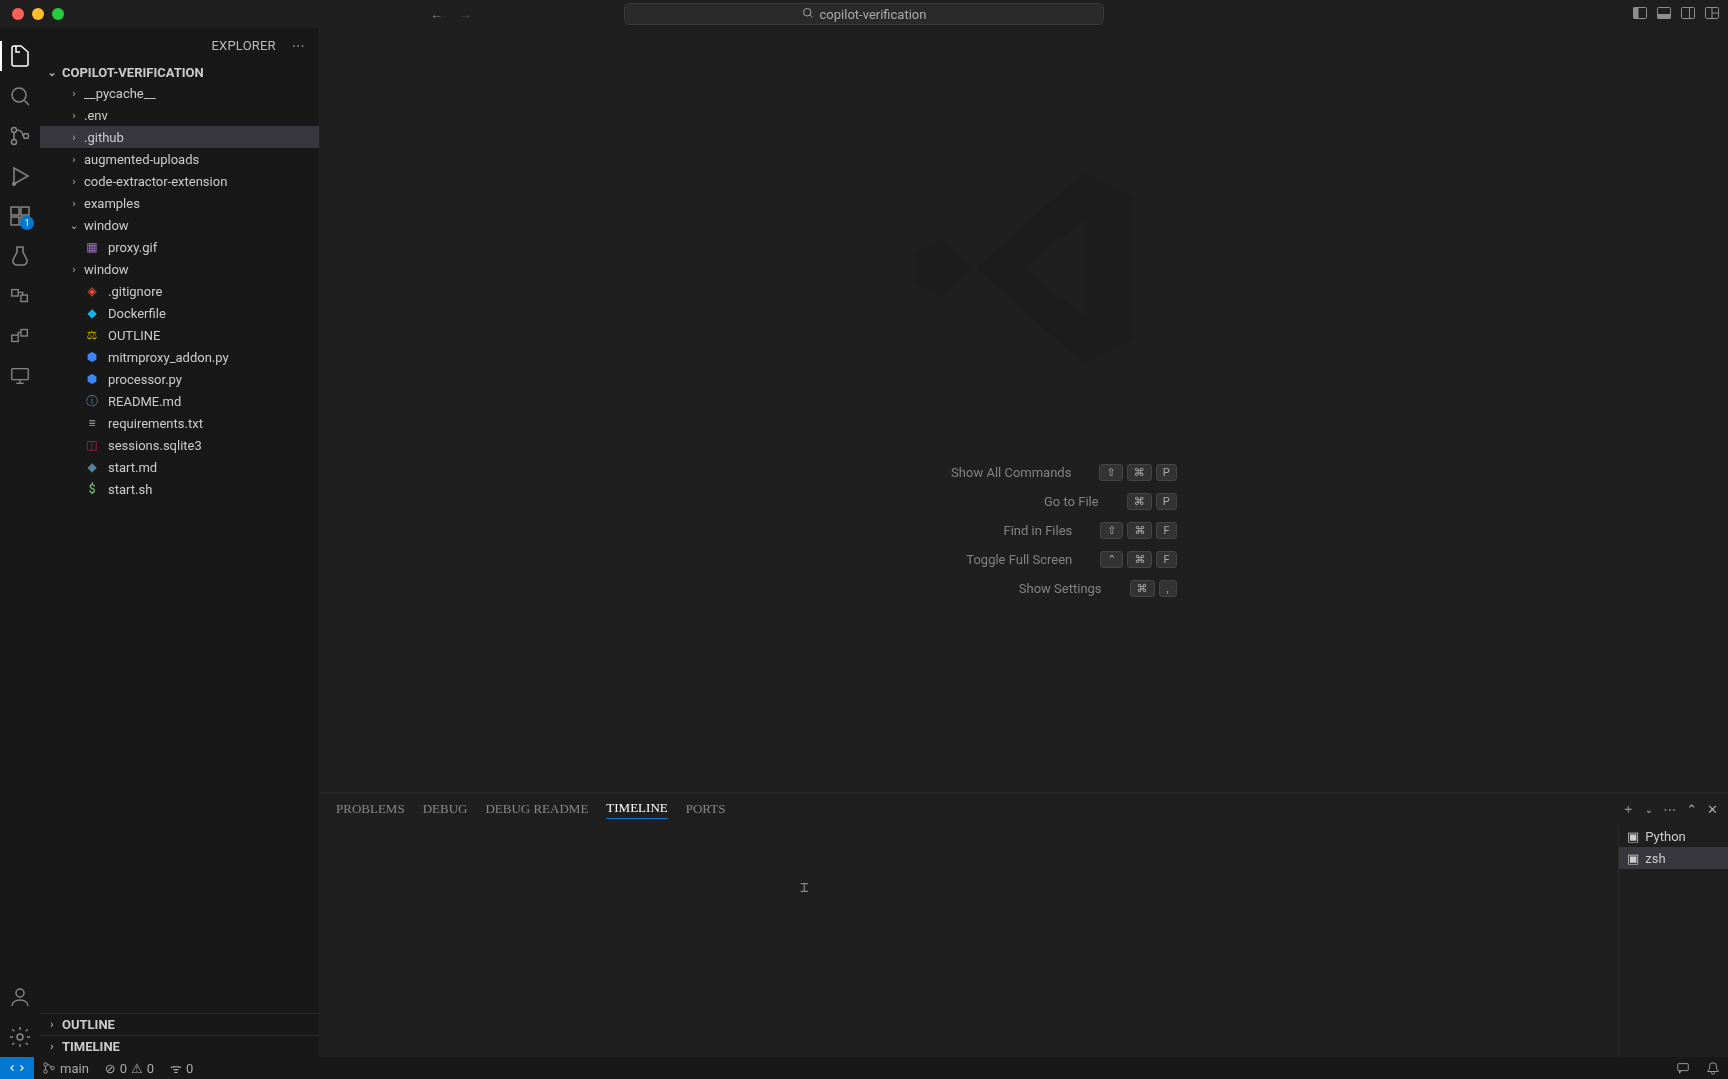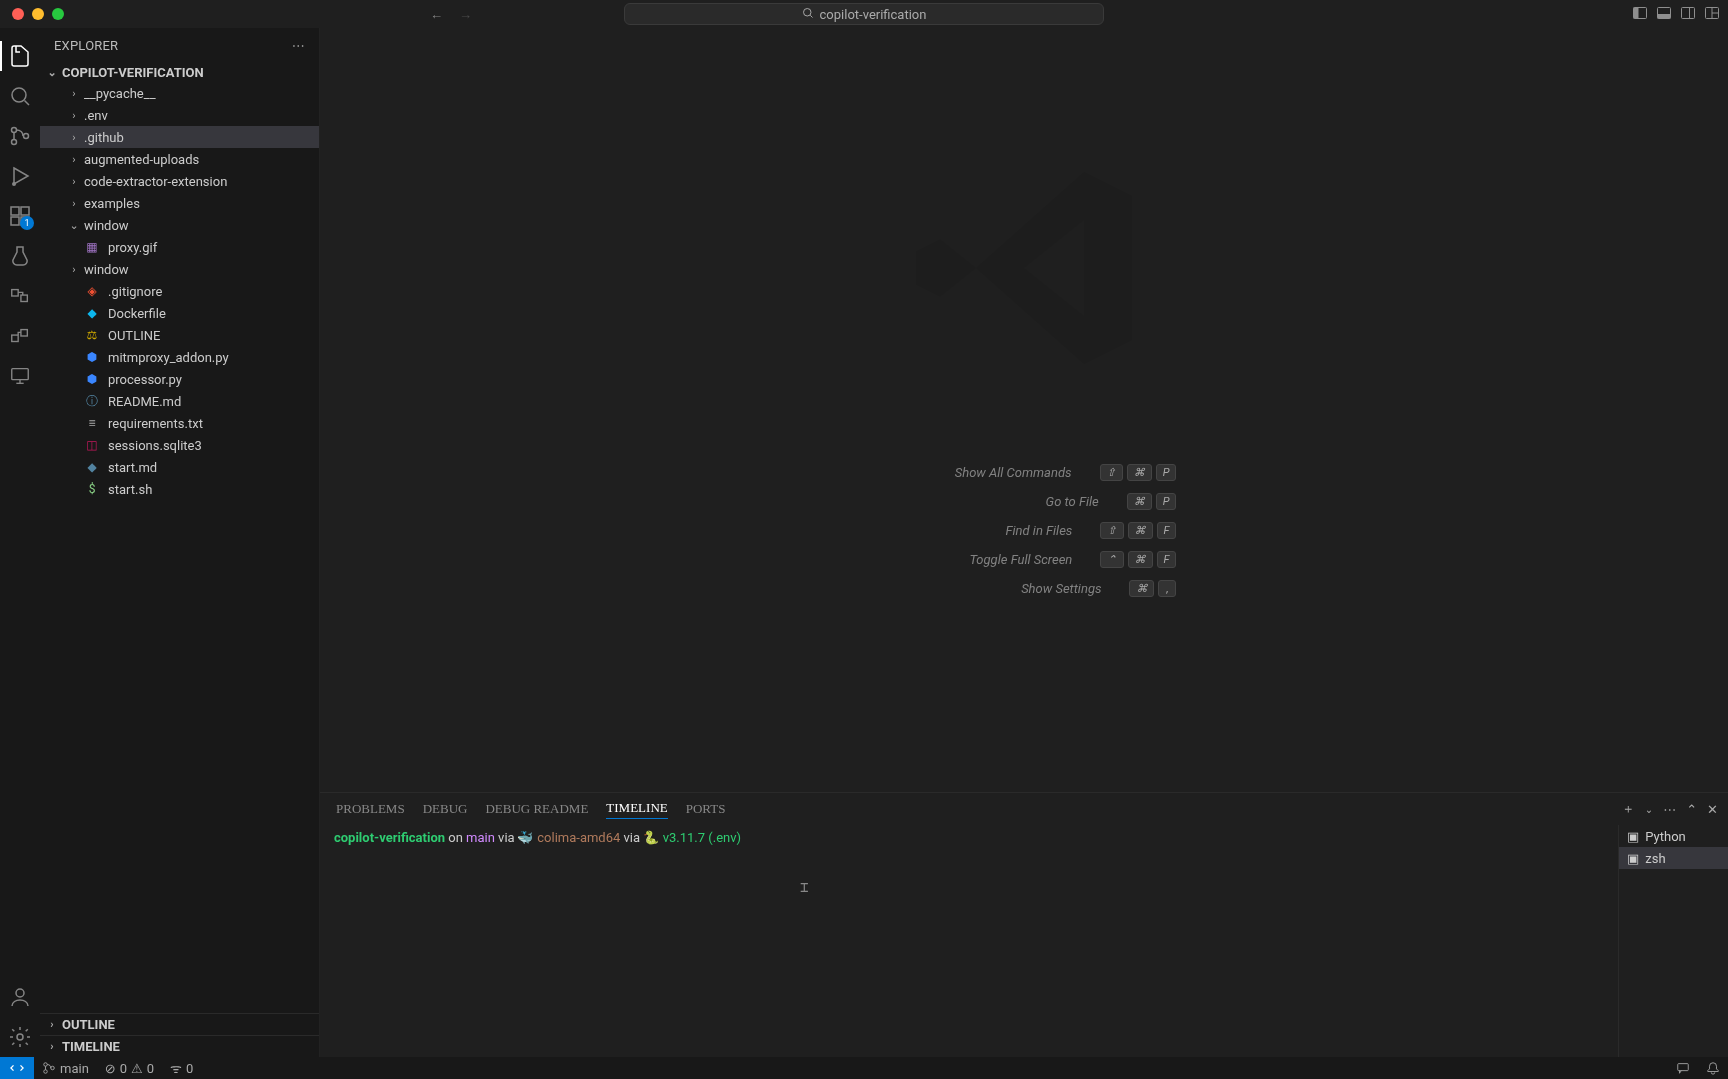--- a/index.html
+++ b/index.html
@@ -131,21 +131,22 @@
       border-right: 1px solid #222;
     }
     .sidebar-header {
       height: 35px;
       display: flex;
       align-items: center;
       padding: 0 14px;
       color: #bbb;
       font-size: 11px;
       letter-spacing: 0.2px;
-      justify-content: space-between;
+      justify-content: flex-end;
+      gap: 16px;
     }
     .sidebar-header .more { color: #aaa; cursor: pointer; }
     .folder-title {
       display: flex;
       align-items: center;
       gap: 4px;
       padding: 2px 6px;
       font-size: 11px;
       font-weight: 700;
       color: #ccc;
@@ -225,21 +226,20 @@
       flex-direction: column;
       gap: 12px;
       color: #828282;
       font-size: 13px;
     }
     .shortcut-row {
       display: flex;
       align-items: center;
       justify-content: flex-end;
       gap: 28px;
-      font-style: italic;
     }
     .shortcut-row .label { min-width: 200px; text-align: right; }
     .keys { display: flex; gap: 4px; }
     .key {
       background: #333;
       border: 1px solid #444;
       border-radius: 3px;
       padding: 1px 6px;
       font-size: 11px;
       color: #aaa;
@@ -649,23 +649,20 @@
       <div class="panel-actions">
         <span>＋</span>
         <span style="font-size:10px;">⌄</span>
         <span>⋯</span>
         <span>⌃</span>
         <span>✕</span>
       </div>
     </div>
     <div class="panel-body">
       <div class="terminal">
-        <div class="term-line1">
-          <span class="dir">copilot-verification</span><span> on </span><span class="branch"><span> </span><span>main</span></span><span> via </span><span class="ctx"><span>🐳 </span><span>colima-amd64</span></span><span> via </span><span class="env"><span>🐍 </span><span>v3.11.7 (.env)</span></span>
-        </div>
         <span class="text-cursor-indicator">⌶</span>
       </div>
       <div class="term-sidebar">
         <div class="term-item">
           <span>▣</span>
           <span>Python</span>
         </div>
         <div class="term-item active">
           <span>▣</span>
           <span>zsh</span>

